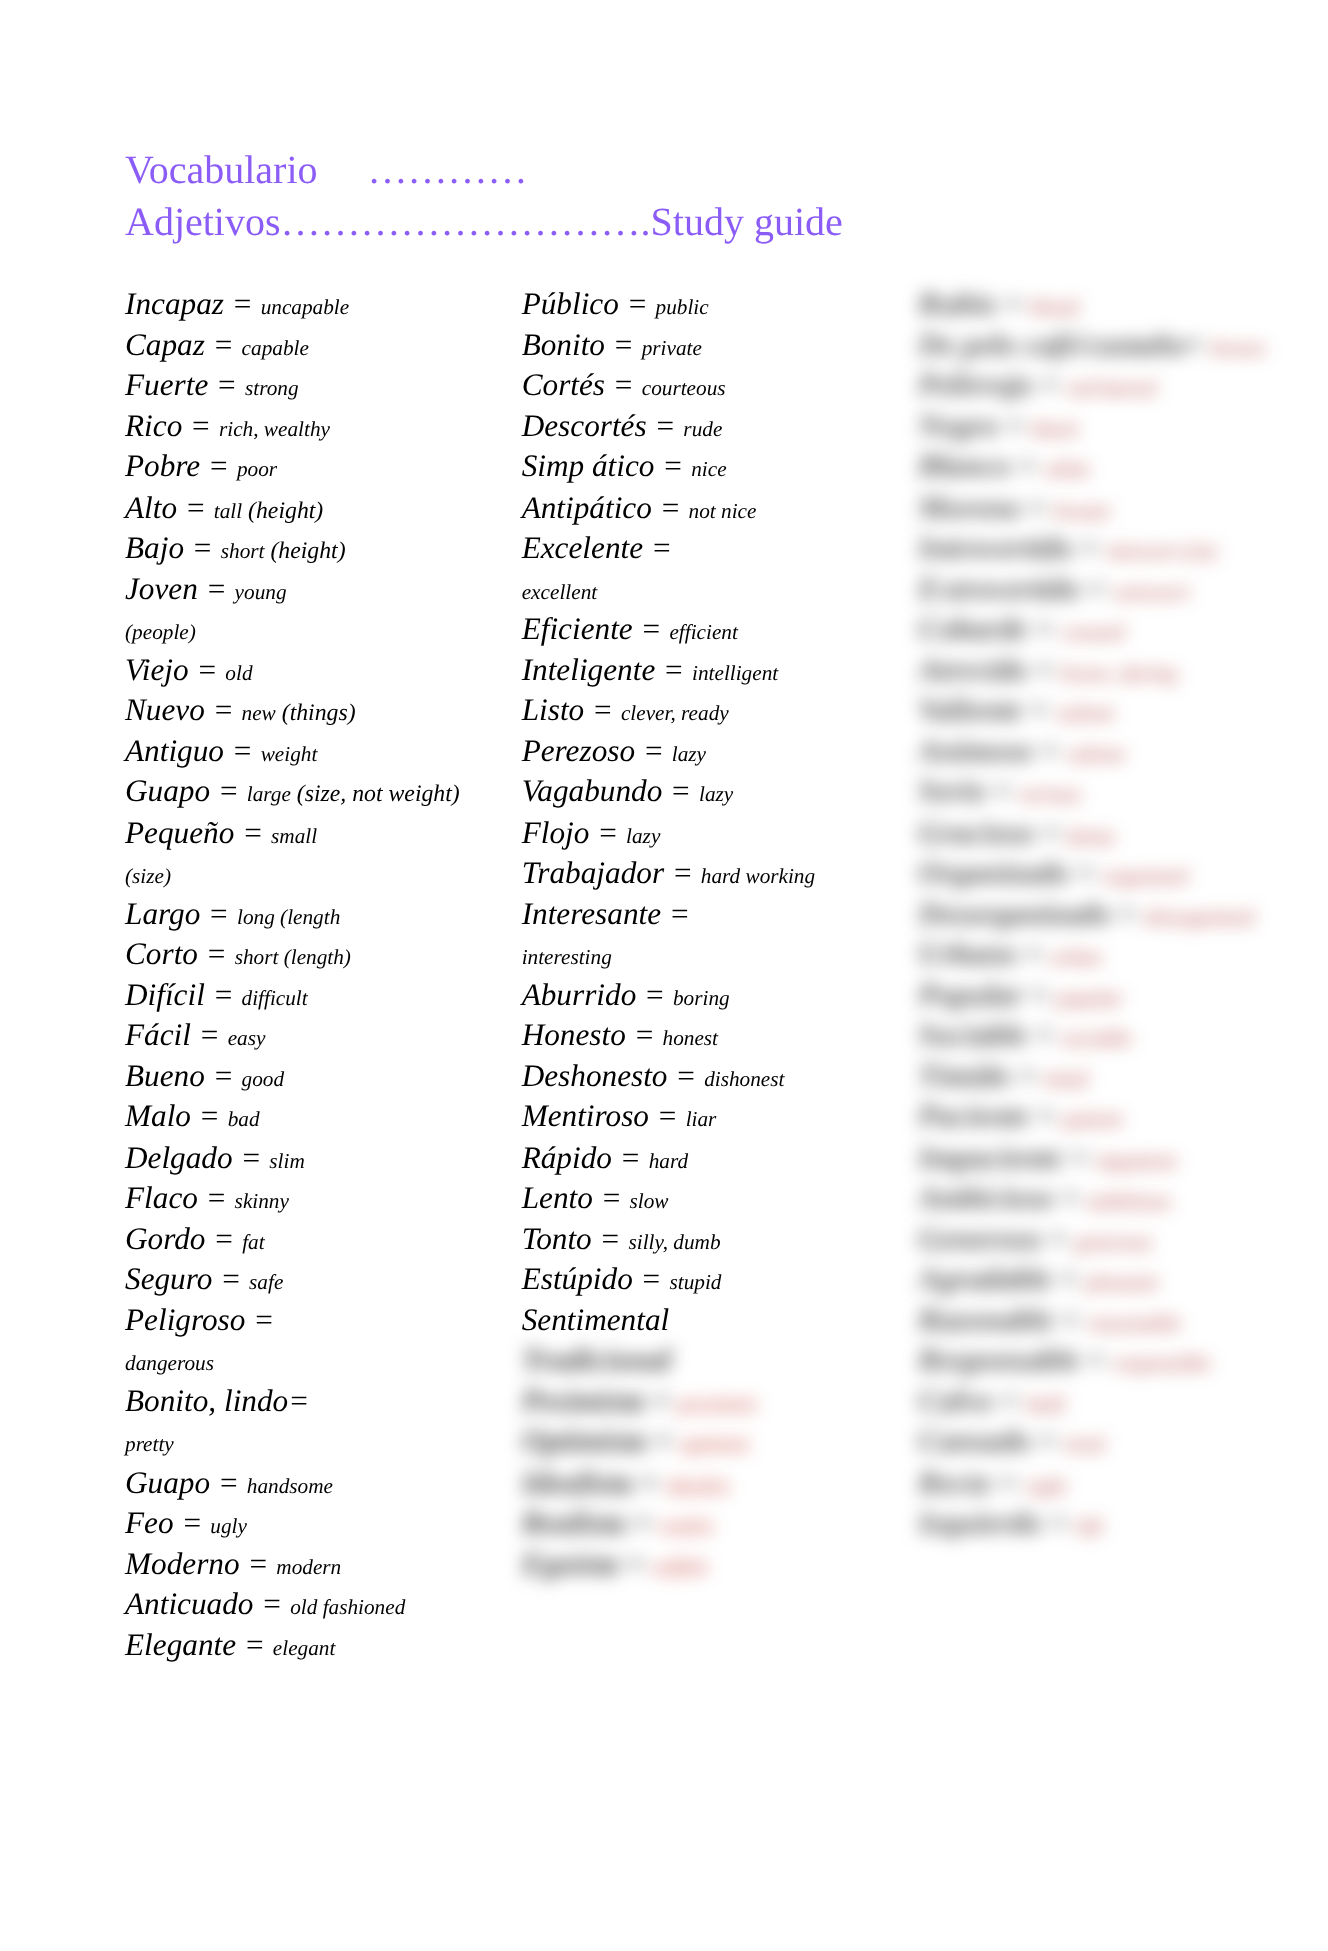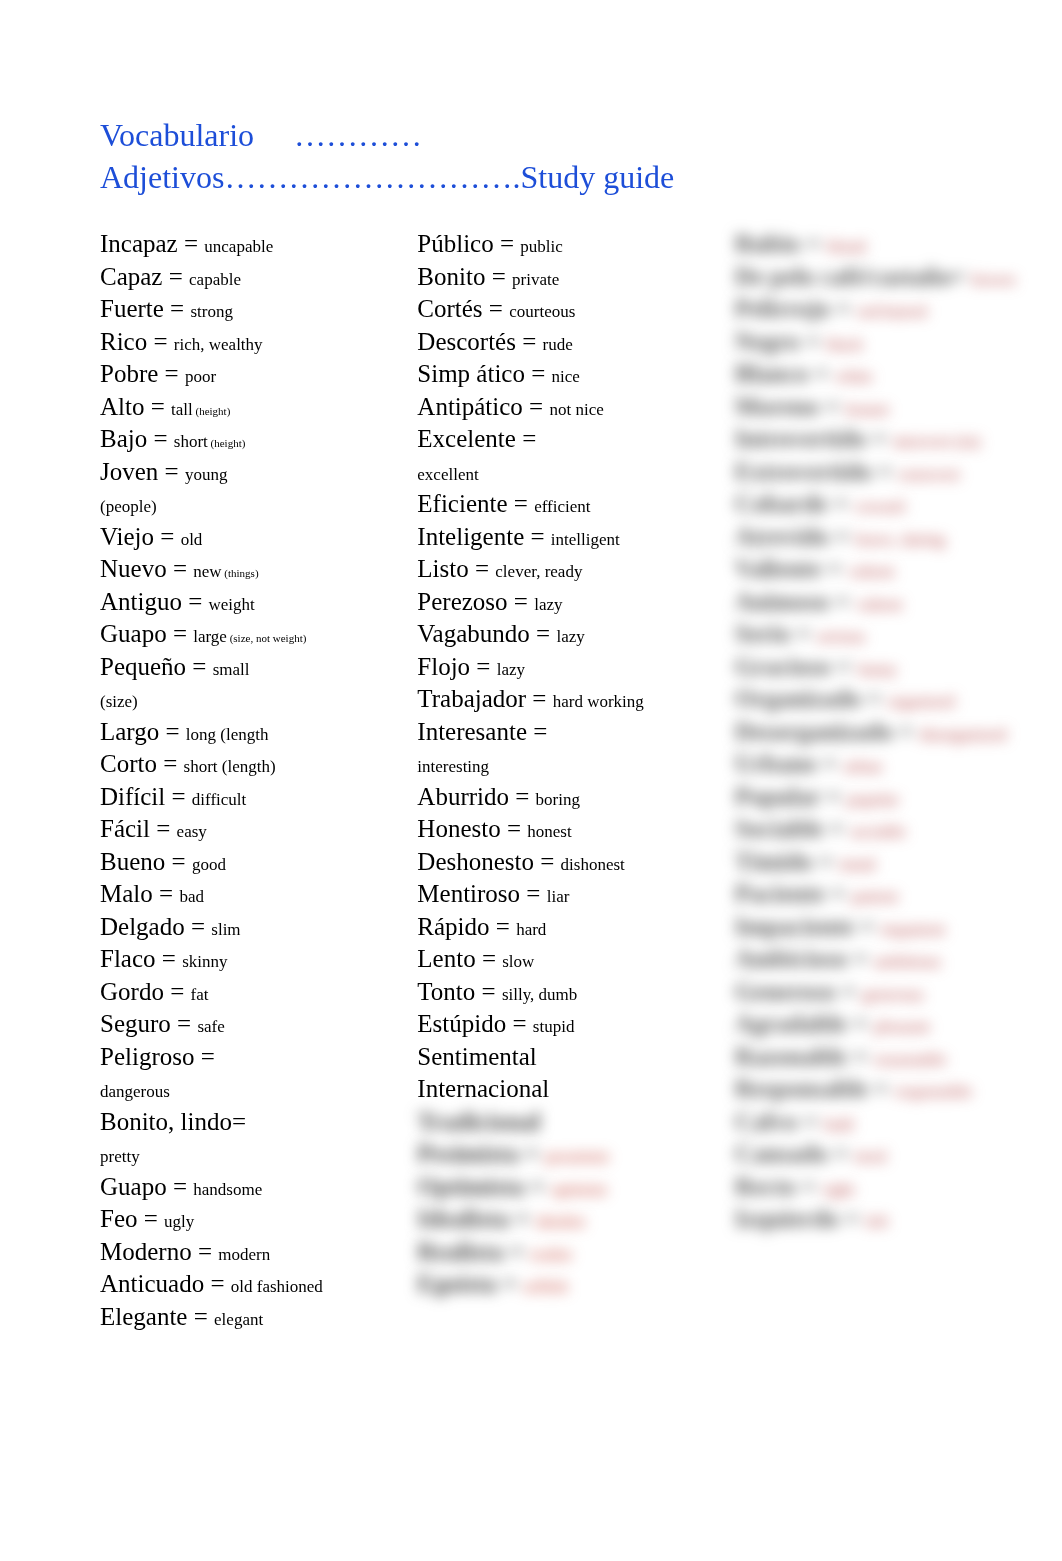--- a/index.html
+++ b/index.html
@@ -15,48 +15,49 @@
       position: relative;
       padding-top: 115px;
       padding-left: 100px;
       padding-right: 40px;
       overflow: hidden;
     }
     .header {
       font-size: 32px;
       line-height: 1.3;
       margin-bottom: 30px;
-      color: #1d4ed8;
+      color: #8b5cf6;
     }
     .header-line {
       white-space: pre;
     }
     .columns {
       display: flex;
       gap: 30px;
+      font-style: italic;
     }
     .col {
       flex: 1;
       min-width: 0;
     }
     .entry {
       font-size: 25px;
       line-height: 1.3;
       color: #000;
       margin-bottom: 0;
     }
     .term {
       font-size: 25px;
     }
     .def {
       font-size: 17px;
       vertical-align: baseline;
     }
     .note {
-      font-size: 11px;
+      font-size: 19px;
       vertical-align: baseline;
     }
     .blurred {
       filter: blur(6px);
       color: #c0392b;
     }
     .blurred .term {
       color: #444;
       font-weight: bold;
     }
@@ -141,21 +142,20 @@
       <div class="entry"><span class="def">interesting</span></div>
       <div class="entry"><span class="term">Aburrido = </span><span class="def">boring</span></div>
       <div class="entry"><span class="term">Honesto = </span><span class="def">honest</span></div>
       <div class="entry"><span class="term">Deshonesto = </span><span class="def">dishonest</span></div>
       <div class="entry"><span class="term">Mentiroso = </span><span class="def">liar</span></div>
       <div class="entry"><span class="term">Rápido = </span><span class="def">hard</span></div>
       <div class="entry"><span class="term">Lento = </span><span class="def">slow</span></div>
       <div class="entry"><span class="term">Tonto = </span><span class="def">silly, dumb</span></div>
       <div class="entry"><span class="term">Estúpido = </span><span class="def">stupid</span></div>
       <div class="entry"><span class="term">Sentimental</span></div>
-      <div class="entry"><span class="term">Internacional</span></div>
       <div class="entry blurred"><span class="term">Tradicional</span></div>
       <div class="entry blurred"><span class="term">Pesimista = </span><span class="def">pessimist</span></div>
       <div class="entry blurred"><span class="term">Optimista = </span><span class="def">optimist</span></div>
       <div class="entry blurred"><span class="term">Idealista = </span><span class="def">idealist</span></div>
       <div class="entry blurred"><span class="term">Realista = </span><span class="def">realist</span></div>
       <div class="entry blurred"><span class="term">Egoísta = </span><span class="def">selfish</span></div>
     </div>
 
   <div class="col col3" id="col3">
       <div class="entry"><span class="term">Rubio = </span><span class="def">blond</span></div>

